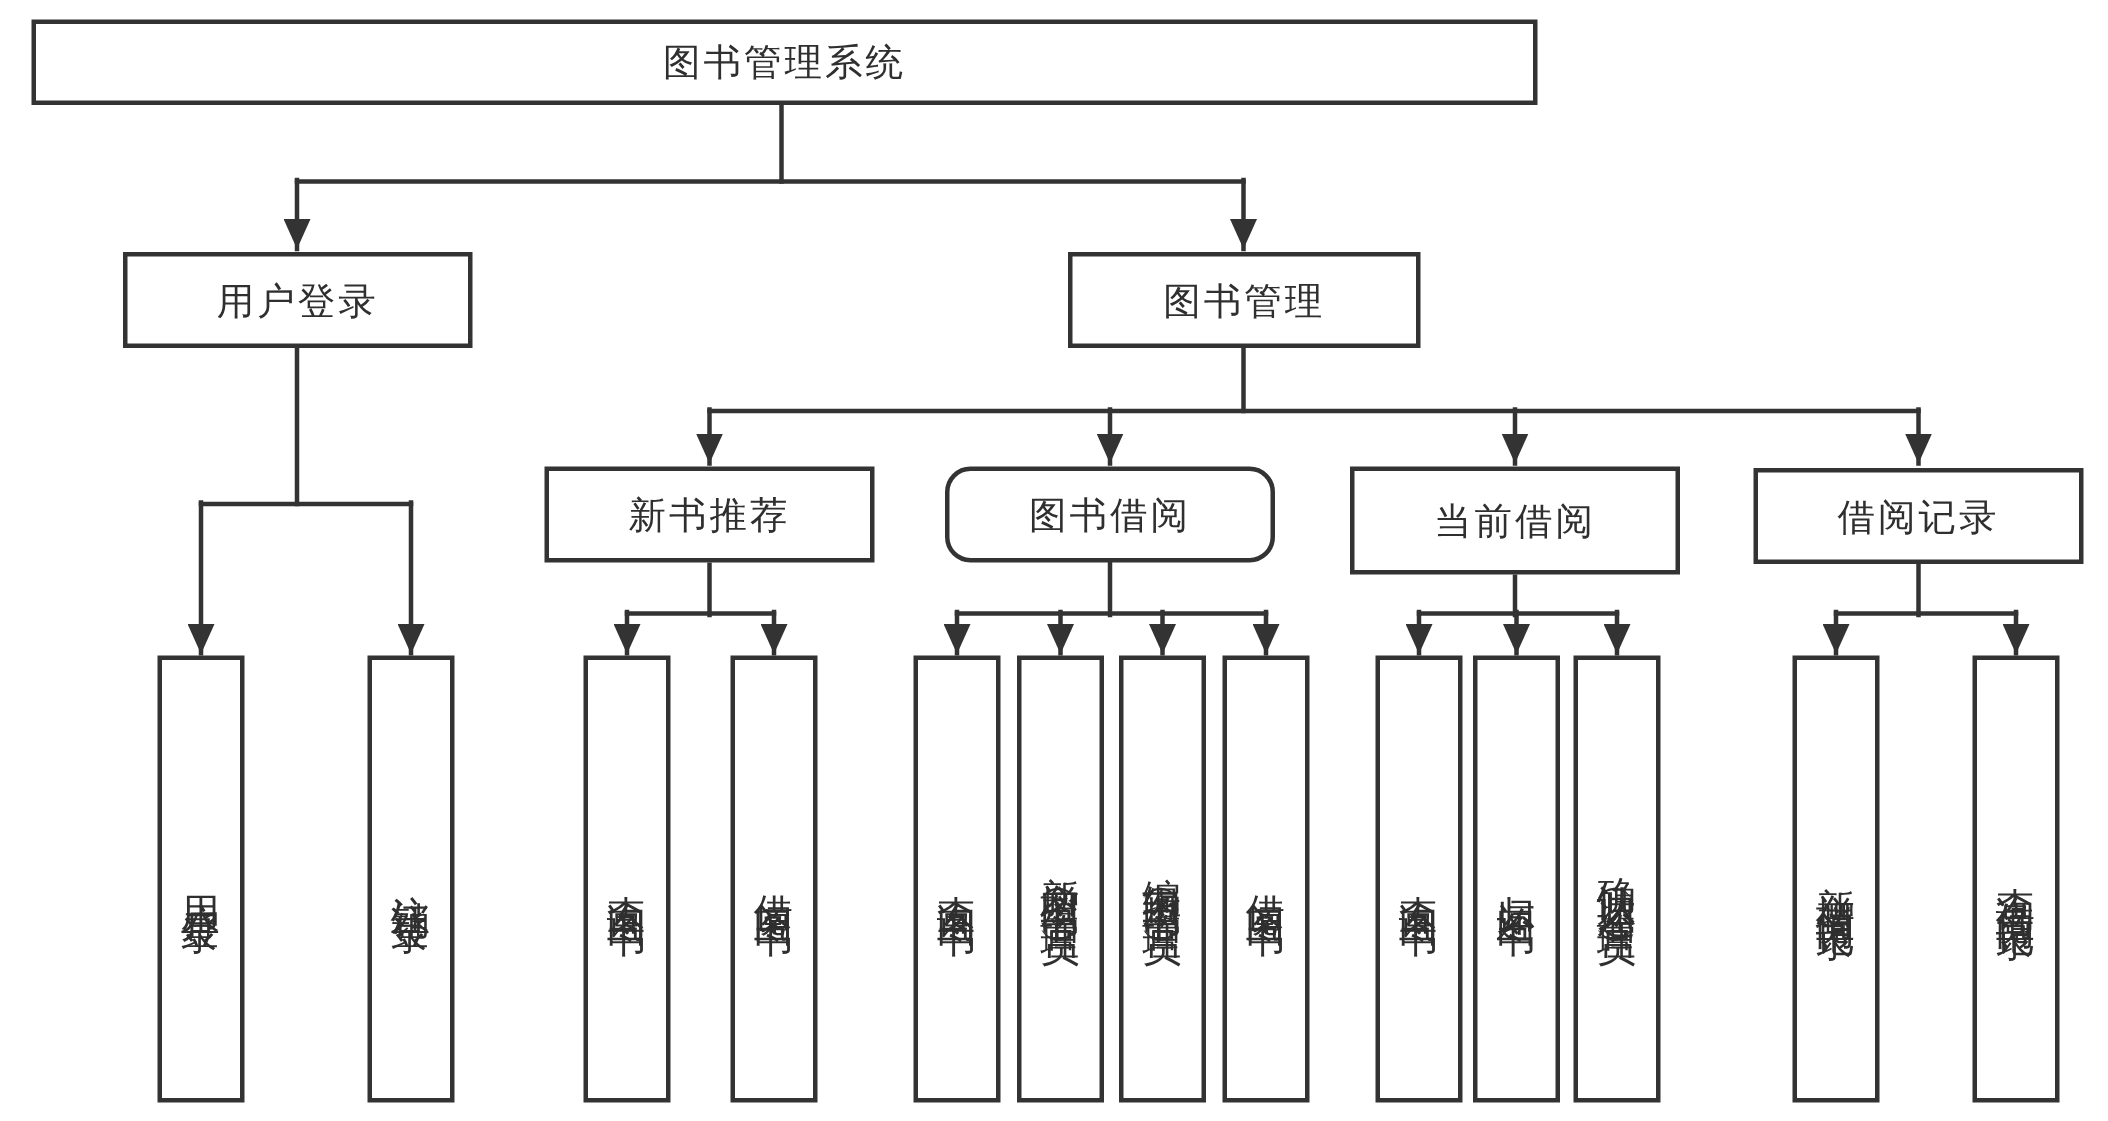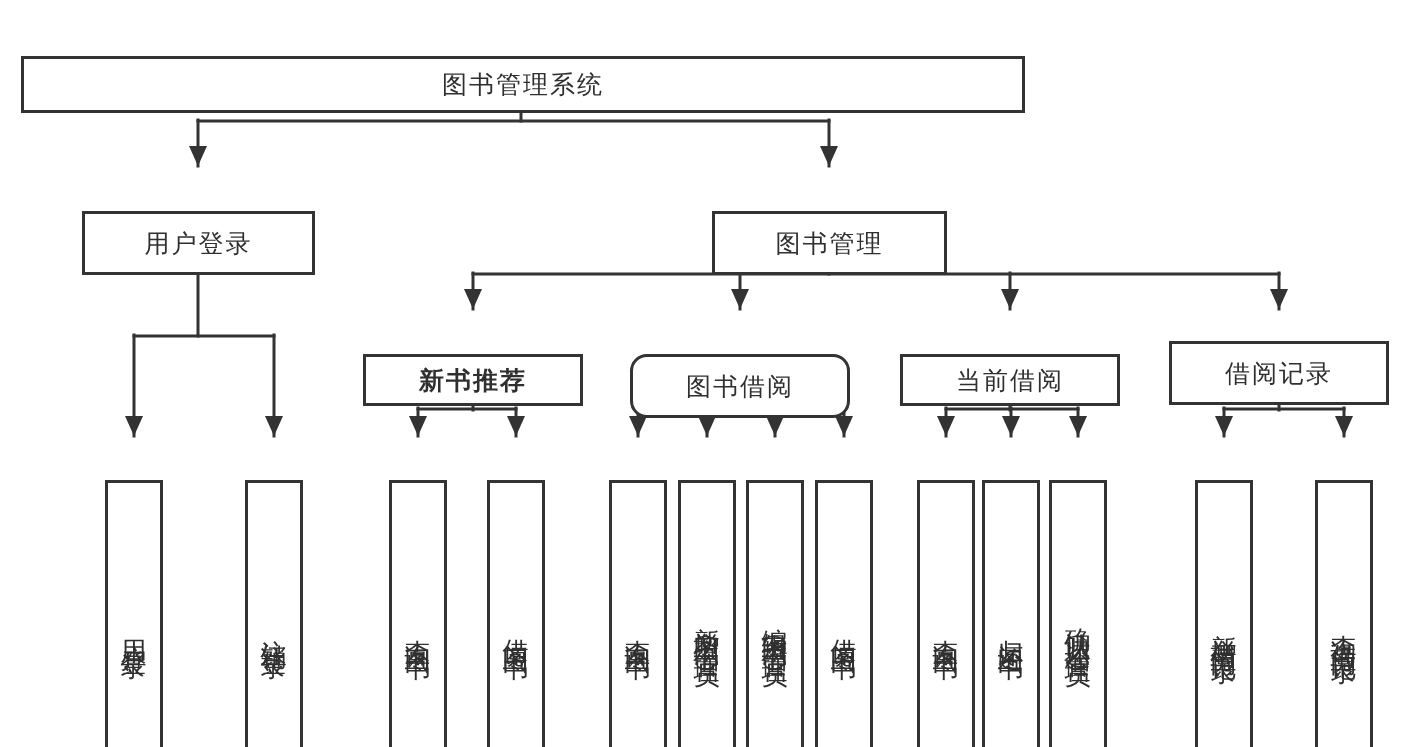--- a/index.html
+++ b/index.html
@@ -19,41 +19,40 @@
   }
   #wires{position:absolute;left:0;top:0;z-index:0;}
   .node{
     position:absolute;
     box-sizing:border-box;
     border:3px solid var(--line);
     background:var(--boxbg);
     color:var(--text);
     display:flex;align-items:center;justify-content:center;
     z-index:1;
-    margin-top:43px;
   }
   .hnode{font-size:25px;letter-spacing:2px;white-space:nowrap;}
   .vnode{z-index:1;}
   .vnode .vtext{
     writing-mode:vertical-rl;
     text-orientation:mixed;
     font-size:26px;
     letter-spacing:5px;
     line-height:1;
     white-space:nowrap;
     color:var(--text);
   }
   
   .n-root{left:21px;top:13px;width:1004px;height:57px;}
   .n-userlogin{left:82px;top:168px;width:233px;height:64px;}
   .n-bookmgmt{left:712px;top:168px;width:235px;height:64px;text-align:right;}
-  .n-newbooks{left:363px;top:311px;width:220px;height:52px;font-weight:bold;}
+  .n-newbooks{left:363px;top:311px;width:220px;height:64px;}
   .n-bookborrow{left:630px;top:311px;width:220px;height:64px;border-radius:17px;}
-  .n-currentborrow{left:900px;top:311px;width:220px;height:52px;}
-  .n-borrowrecords{left:1169px;top:298px;width:220px;height:64px;text-align:center;}
+  .n-currentborrow{left:900px;top:311px;width:220px;height:72px;}
+  .n-borrowrecords{left:1169px;top:312px;width:220px;height:64px;text-align:center;}
   
   .n-g1c1{left:105px;top:437px;width:58px;height:298px;}
   .n-g1c2{left:245px;top:437px;width:58px;height:298px;}
   .n-g2c1{left:389px;top:437px;width:58px;height:298px;}
   .n-g2c2{left:487px;top:437px;width:58px;height:298px;}
   .n-g3c1{left:609px;top:437px;width:58px;height:298px;}
   .n-g3c2{left:678px;top:437px;width:58px;height:298px;}
   .n-g3c3{left:746px;top:437px;width:58px;height:298px;}
   .n-g3c4{left:815px;top:437px;width:58px;height:298px;}
   .n-g4c1{left:917px;top:437px;width:58px;height:298px;}

